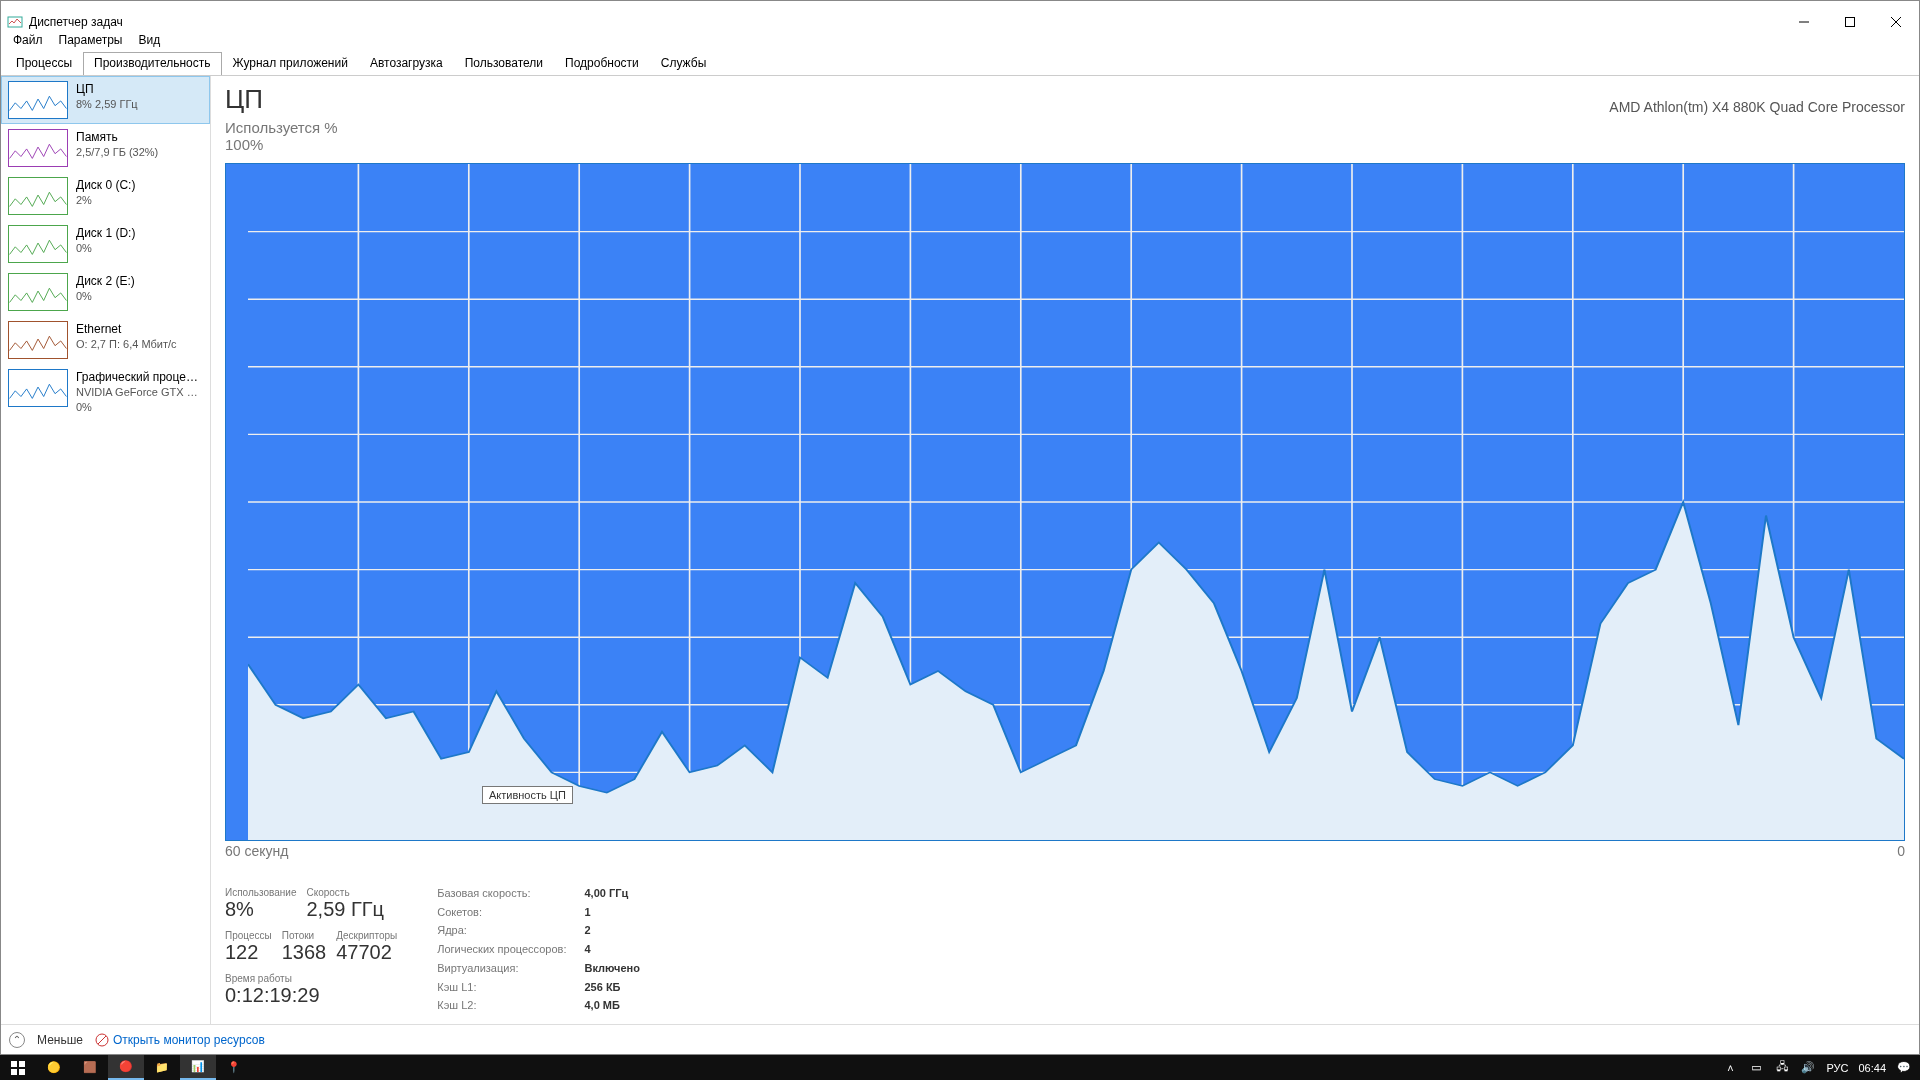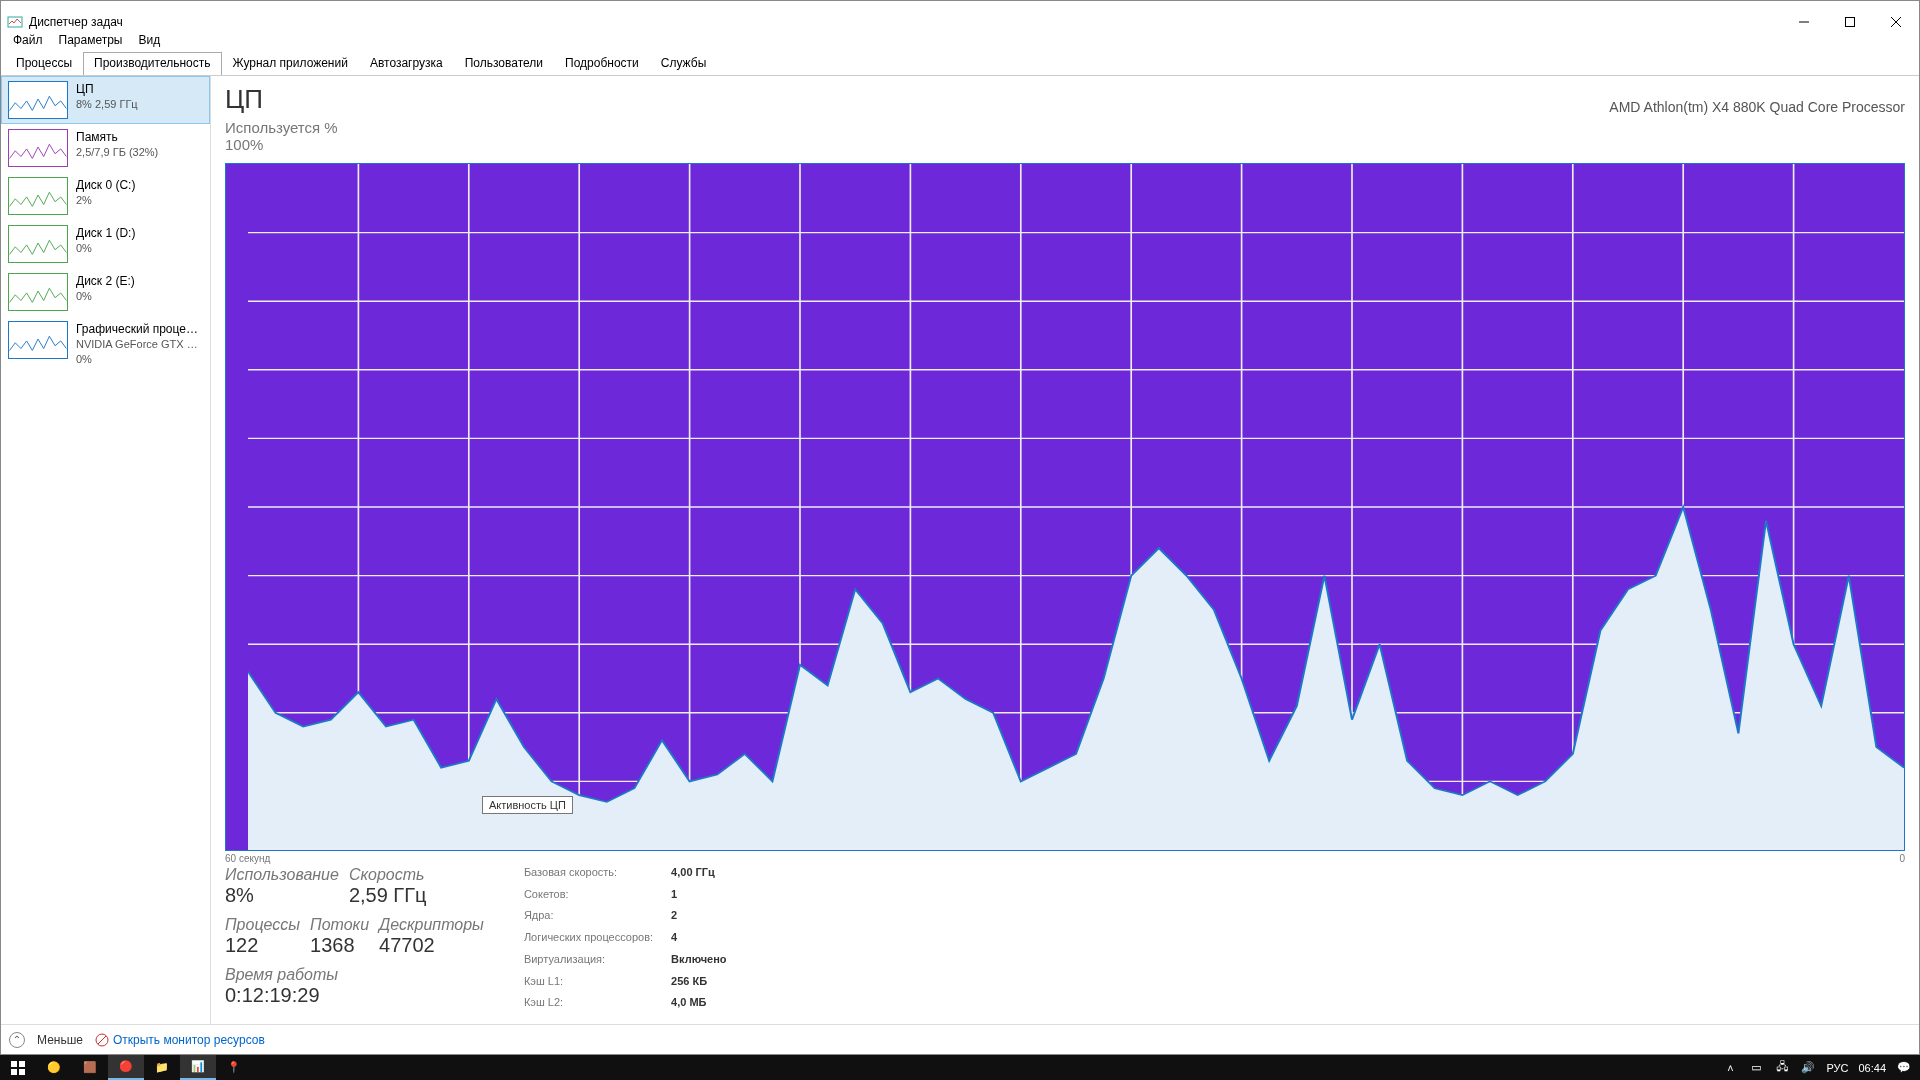--- a/index.html
+++ b/index.html
@@ -22,28 +22,28 @@
 .thumb { width:60px; height:38px; border:1px solid #1e78c8; background:#fff; font-size:3px; position:relative; overflow:hidden; flex-shrink:0; }
 .thumb.mem { border-color:#9b3db3; } .thumb.disk{border-color:#4ca64c;} .thumb.net{border-color:#a0522d;} .thumb.gpu{border-color:#1e78c8;}
 .sbi .txt { font-size:12px; line-height:1.35; min-width:0; }
 .sbi .txt .t { color:#000; white-space:nowrap; overflow:hidden; text-overflow:ellipsis;}
 .sbi .txt .s { color:#555; font-size:11px; white-space:nowrap; overflow:hidden; text-overflow:ellipsis;}
 .main { flex:1; padding:8px 14px 8px 14px; display:flex; flex-direction:column; min-width:0; }
 .mhead { display:flex; align-items:flex-end; justify-content:space-between; margin-bottom:4px; }
 .mhead h1 { font-size:26px; font-weight:400; color:#333; }
 .mhead .cpu-name { font-size:14px; color:#555; }
 .chartlabels { display:flex; justify-content:space-between; font-size:15px; color:#777; margin-bottom:10px;flex-direction:column; }
-.chart { flex:1; border:1px solid #1e78c8; position:relative; background:#6d28d9; min-height:0;padding-left:22px; }
+.chart { flex:1; border:1px solid #1e78c8; position:relative; background:#3b82f6; min-height:0;padding-left:22px; }
 .chart svg { width:100%; height:100%; display:block; }
 .tooltip { position:absolute; left:256px; bottom:36px; background:#fff; border:1px solid #777; font-size:11px; padding:2px 6px; color:#333; }
-.bottomlabels { display:flex; justify-content:space-between; font-size:10px; color:#777; margin-top:2px; margin-bottom:2px;}
+.bottomlabels { display:flex; justify-content:space-between; font-size:14px; color:#777; margin-top:2px; margin-bottom:28px;}
 .stats { display:flex; gap:40px; font-size:12px; color:#555;}
 .stat-col{}
 .stat-row { margin-bottom:10px;}
-.stat-row .lab { font-size:16px; color:#777;font-style:italic; }
+.stat-row .lab { font-size:10px; color:#777; }
 .stat-row .val { font-size:20px; color:#333; line-height:1.1; }
 .stat-grid { display:flex; gap:10px;}
 .kv { display:grid; grid-template-columns:auto auto; column-gap:18px; row-gap:2px; font-size:11px;}
 .kv .k{color:#777;} .kv .v{color:#333;font-weight:bold;}
 .footer { height:30px; border-top:1px solid #ddd; display:flex; align-items:center; padding:0 8px; gap:12px; font-size:12px; }
 .footer .link { color:#0066cc; display:flex; align-items:center; gap:4px; cursor:default;}
 .footer .circ{ width:16px;height:16px;border:1px solid #888;border-radius:50%;display:flex;align-items:center;justify-content:center;font-size:10px;color:#555;}
 .taskbar { width:1920px; height:25px; background:#101010; display:flex; align-items:center; color:#fff; font-size:11px; position:absolute; bottom:0; left:0;}
 .tb-left{display:flex;align-items:center;height:100%;}
 .tb-btn{width:36px;height:100%;display:flex;align-items:center;justify-content:center;}
@@ -136,20 +136,29 @@
             <div class="s">0%</div>
           </div>
         </div>
         <div class="sbi">
           <div class="thumb disk"><svg viewBox="0 0 60 38" width="100%" height="100%">
               <polyline points="0,30 6,22 12,28 18,20 24,30 30,18 36,28 42,15 48,25 54,20 60,28" fill="none" stroke="#4ca64c" stroke-width="1"></polyline>
             </svg></div>
           <div class="txt">
             <div class="t">Диск 2 (E:)</div>
             <div class="s">0%</div>
+          </div>
+        </div>
+        <div class="sbi">
+          <div class="thumb net"><svg viewBox="0 0 60 38" width="100%" height="100%">
+              <polyline points="0,30 6,22 12,28 18,20 24,30 30,18 36,28 42,15 48,25 54,20 60,28" fill="none" stroke="#a0522d" stroke-width="1"></polyline>
+            </svg></div>
+          <div class="txt">
+            <div class="t">Ethernet</div>
+            <div class="s">О: 2,7  П: 6,4 Мбит/с</div>
           </div>
         </div>
         <div class="sbi">
           <div class="thumb gpu"><svg viewBox="0 0 60 38" width="100%" height="100%">
               <polyline points="0,30 6,22 12,28 18,20 24,30 30,18 36,28 42,15 48,25 54,20 60,28" fill="none" stroke="#1e78c8" stroke-width="1"></polyline>
             </svg></div>
           <div class="txt">
             <div class="t">Графический процессор 0</div>
             <div class="s">NVIDIA GeForce GTX 1050 Ti</div>
             <div class="s">0%</div>

